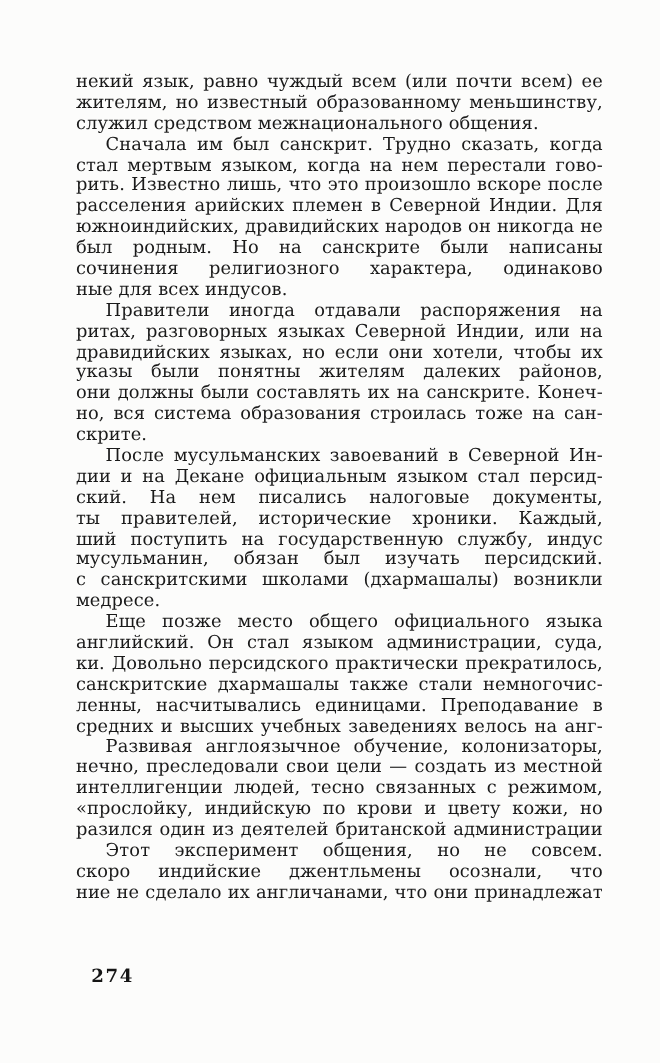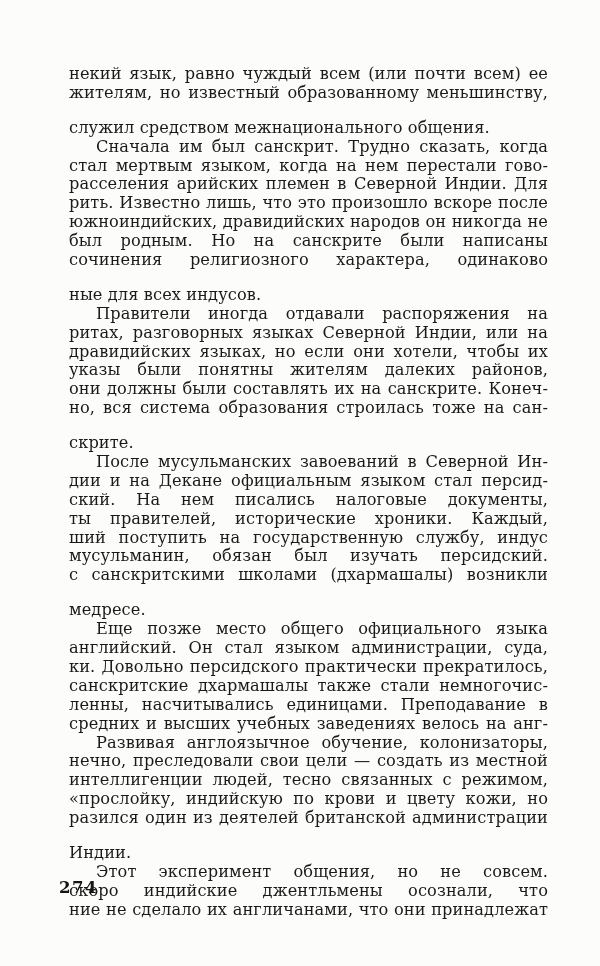--- a/index.html
+++ b/index.html
@@ -32,47 +32,46 @@
     height: 18.9px;
     overflow: hidden;
     letter-spacing: 0.1px;
     text-align: justify;
     text-align-last: justify;
     text-justify: inter-word;
     white-space: normal;
   }
   .line.last {
     text-align-last: left;
-    margin-top: 16px;
   }
   .line.indent {
     text-indent: 27px;
   }
   .page-number {
     position: absolute;
-    left: 59px;
+    left: 83px;
     top: 878px;
     font-size: 16.5px;
     font-weight: 700;
     letter-spacing: 1.5px;
     color: #151515;
   }
 </style>
 </head>
 <body>
 
 <div class="scan-page">
   <div class="text-block" id="text-block">
       <div class="line">некий язык, равно чуждый всем (или почти всем) ее</div>
       <div class="line">жителям, но известный образованному меньшинству,</div>
       <div class="line last">служил средством межнационального общения.</div>
       <div class="line indent">Сначала им был санскрит. Трудно сказать, когда он</div>
       <div class="line">стал мертвым языком, когда на нем перестали гово-</div>
+      <div class="line">рить. Известно лишь, что это произошло вскоре после</div>
       <div class="line">расселения арийских племен в Северной Индии. Для</div>
-      <div class="line">рить. Известно лишь, что это произошло вскоре после</div>
       <div class="line">южноиндийских, дравидийских народов он никогда не</div>
       <div class="line">был родным. Но на санскрите были написаны основные</div>
       <div class="line">сочинения религиозного характера, одинаково священ-</div>
       <div class="line last">ные для всех индусов.</div>
       <div class="line indent">Правители иногда отдавали распоряжения на прак-</div>
       <div class="line">ритах, разговорных языках Северной Индии, или на</div>
       <div class="line">дравидийских языках, но если они хотели, чтобы их</div>
       <div class="line">указы были понятны жителям далеких районов,</div>
       <div class="line">они должны были составлять их на санскрите. Конеч-</div>
       <div class="line">но, вся система образования строилась тоже на сан-</div>
@@ -89,19 +88,18 @@
       <div class="line">английский. Он стал языком администрации, суда, нау-</div>
       <div class="line">ки. Довольно персидского практически прекратилось,</div>
       <div class="line">санскритские дхармашалы также стали немногочис-</div>
       <div class="line">ленны, насчитывались единицами. Преподавание в</div>
       <div class="line">средних и высших учебных заведениях велось на анг-</div>
       <div class="line indent">Развивая англоязычное обучение, колонизаторы, ко-</div>
       <div class="line">нечно, преследовали свои цели — создать из местной</div>
       <div class="line">интеллигенции людей, тесно связанных с режимом,</div>
       <div class="line">«прослойку, индийскую по крови и цвету кожи, но анг-</div>
       <div class="line">разился один из деятелей британской администрации в</div>
-      <div class="line last">Индии.</div>
       <div class="line indent">Этот эксперимент общения, но не совсем. Довольно</div>
       <div class="line">скоро индийские джентльмены осознали, что образова-</div>
       <div class="line">ние не сделало их англичанами, что они принадлежат</div>
     </div>
   <div class="page-number">274</div>
 </div>
 
 </body></html>

